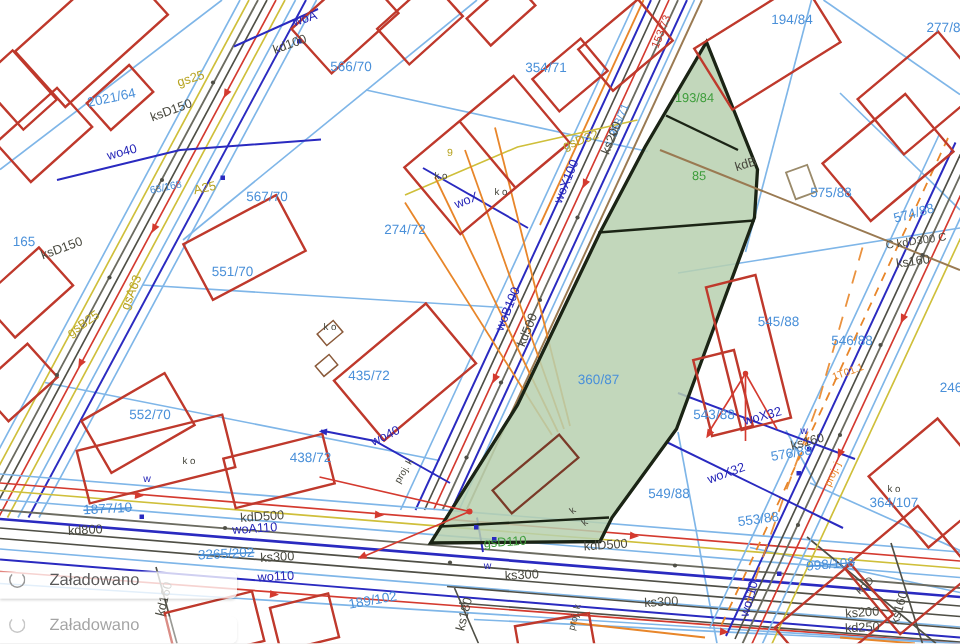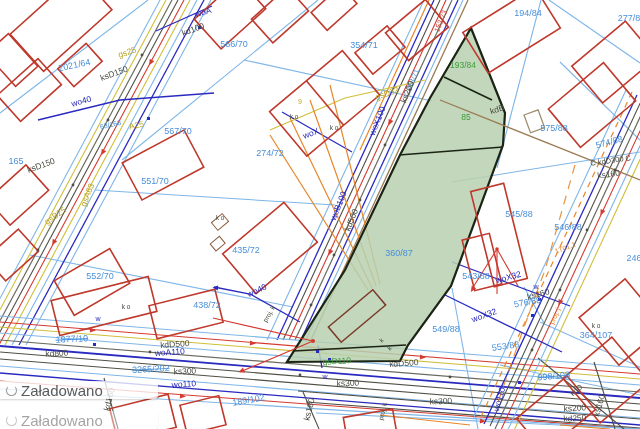--- a/index.html
+++ b/index.html
@@ -27,22 +27,22 @@
   .sq{fill:#2a2ac0;stroke:none;}
   text.lbl{font-family:"Liberation Sans",sans-serif;font-size:8.5px;text-anchor:middle;}
   text.parcel{fill:#4a90d9;font-size:9px;}
   text.green{fill:#3f9e3c;}
   text.water{fill:#2626b8;}
   text.sewer{fill:#4a4a40;}
   text.gas{fill:#b8a422;}
   text.power{fill:#cc3b2e;}
   text.orange{fill:#e8862a;}
   .toast{position:absolute;left:0;width:158px;height:18px;background:rgba(255,255,255,0.78);
-         border-radius:0 4px 4px 0;display:flex;align-items:center;gap:4px;padding:0 6px;
-         font-size:15px;color:#5a5a5a;box-shadow:0 1px 2px rgba(0,0,0,0.18);box-sizing:border-box;}
+         border-radius:0 4px 4px 0;display:flex;align-items:flex-start;gap:16px;padding:0 6px;
+         font-size:11px;color:#5a5a5a;box-shadow:0 1px 2px rgba(0,0,0,0.18);box-sizing:border-box;}
   .t1{top:381px;}
   .t2{top:411px;opacity:0.55;}
   .ticon{width:9px;height:9px;border:1.5px solid #999;border-top-color:transparent;
          border-radius:50%;flex:0 0 auto;}
 </style>
 </head>
 <body>
 
 <div class="stage">
 <svg width="640" height="429" viewBox="0 0 640 429">

